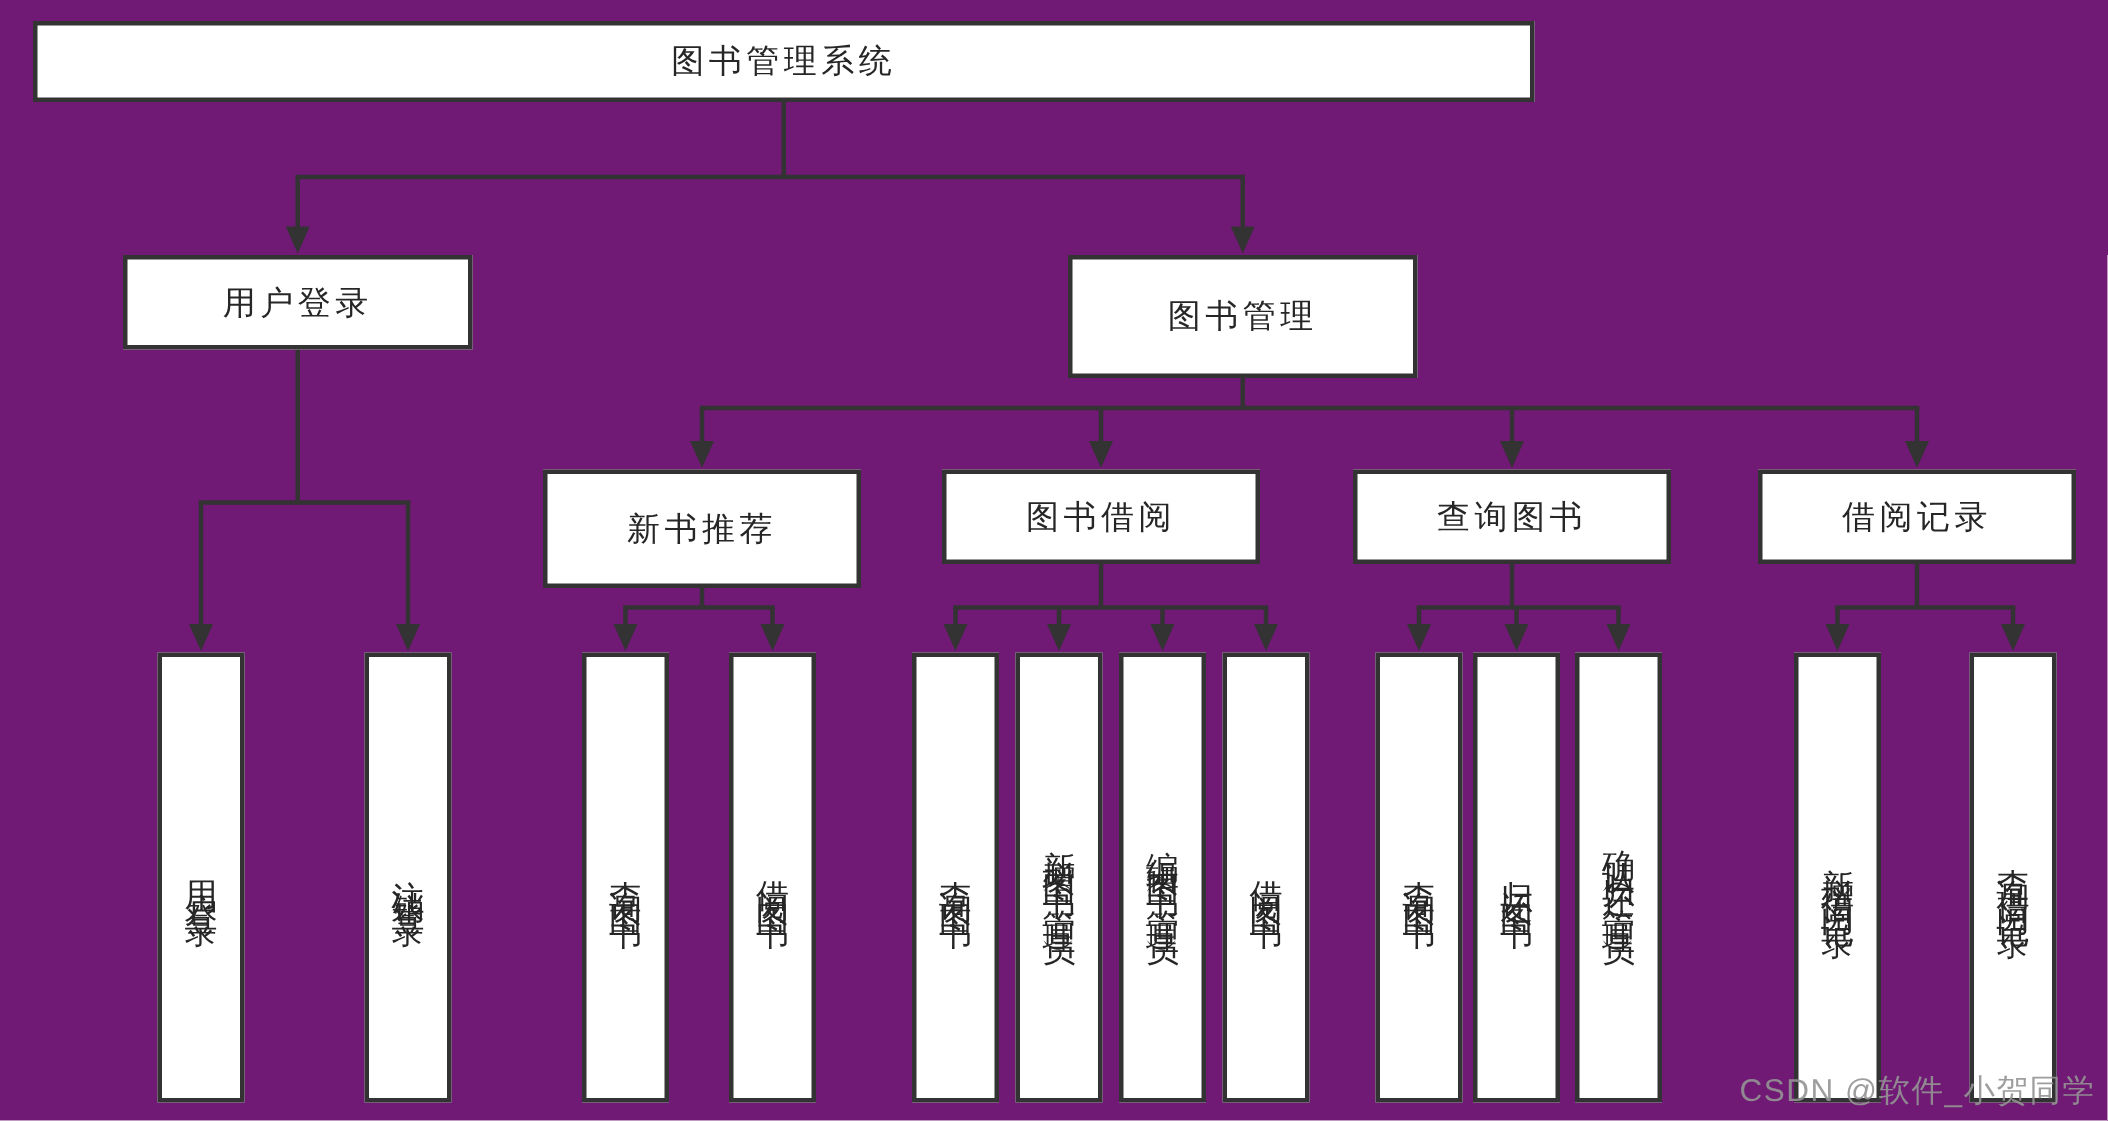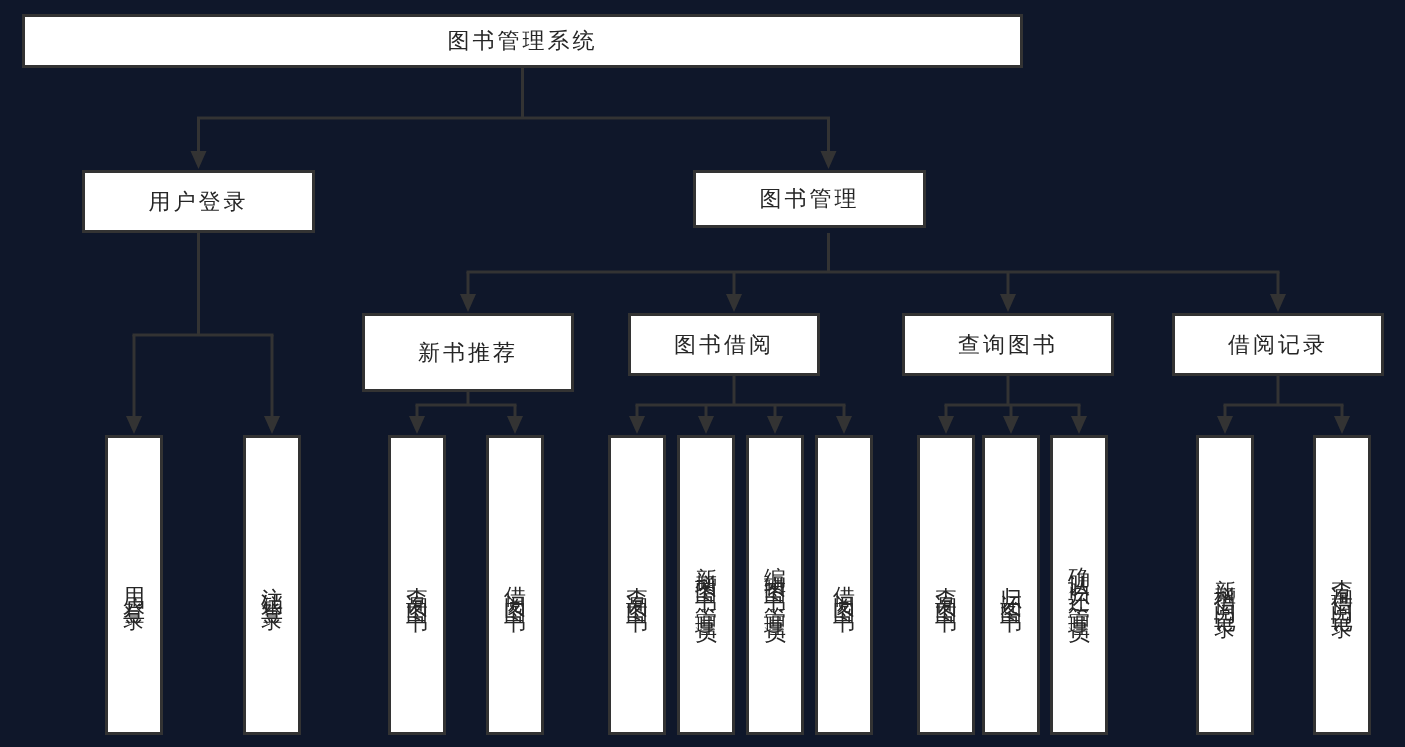--- a/index.html
+++ b/index.html
@@ -5,21 +5,21 @@
   html, body {
     margin: 0;
     padding: 0;
     background: #ffffff;
     font-family: "Liberation Sans", sans-serif;
   }
   #stage {
     position: relative;
     width: 1405px;
     height: 747px;
-    background: #0f172a;
+    background: #701a75;
     overflow: hidden;
     text-align: right;
   }
   #connectors {
     position: absolute;
     left: 0; top: 0;
     width: 1405px;
     height: 747px;
     pointer-events: none;
   }
@@ -33,23 +33,23 @@
     justify-content: center;
     color: #262626;
   }
   .node-h {
     font-size: 22px;
     letter-spacing: 3px;
     white-space: nowrap;
   }
   .node-root   { left: 22px;   top: 14px;  width: 1001px; height: 54px; }
   .node-l2a    { left: 82px;   top: 170px; width: 233px;  height: 63px; }
-  .node-l2b    { left: 693px;  top: 170px; width: 233px;  height: 58px; }
+  .node-l2b    { left: 712px;  top: 170px; width: 233px;  height: 82px; }
   .node-l3a    { left: 362px;  top: 313px; width: 212px;  height: 79px; }
-  .node-l3b    { left: 628px;  top: 313px; width: 192px;  height: 63px; }
+  .node-l3b    { left: 628px;  top: 313px; width: 212px;  height: 63px; }
   .node-l3c    { left: 902px;  top: 313px; width: 212px;  height: 63px; }
   .node-l3d    { left: 1172px; top: 313px; width: 212px;  height: 63px; }
   .leaf {
     position: absolute;
     box-sizing: border-box;
     border: 3px solid #333333;
     background: #ffffff;
     top: 435px;
     width: 58px;
     height: 300px;
@@ -220,14 +220,15 @@
     <span>确认归还（管理员）</span>
   </div>
 
   <div class="leaf leaf-12">
     <span>新增借阅记录</span>
   </div>
   <div class="leaf leaf-13">
     <span>查询借阅记录</span>
   </div>
 
+  <div class="watermark">CSDN @软件_小贺同学</div>
 
 </div>
 
 </body></html>

